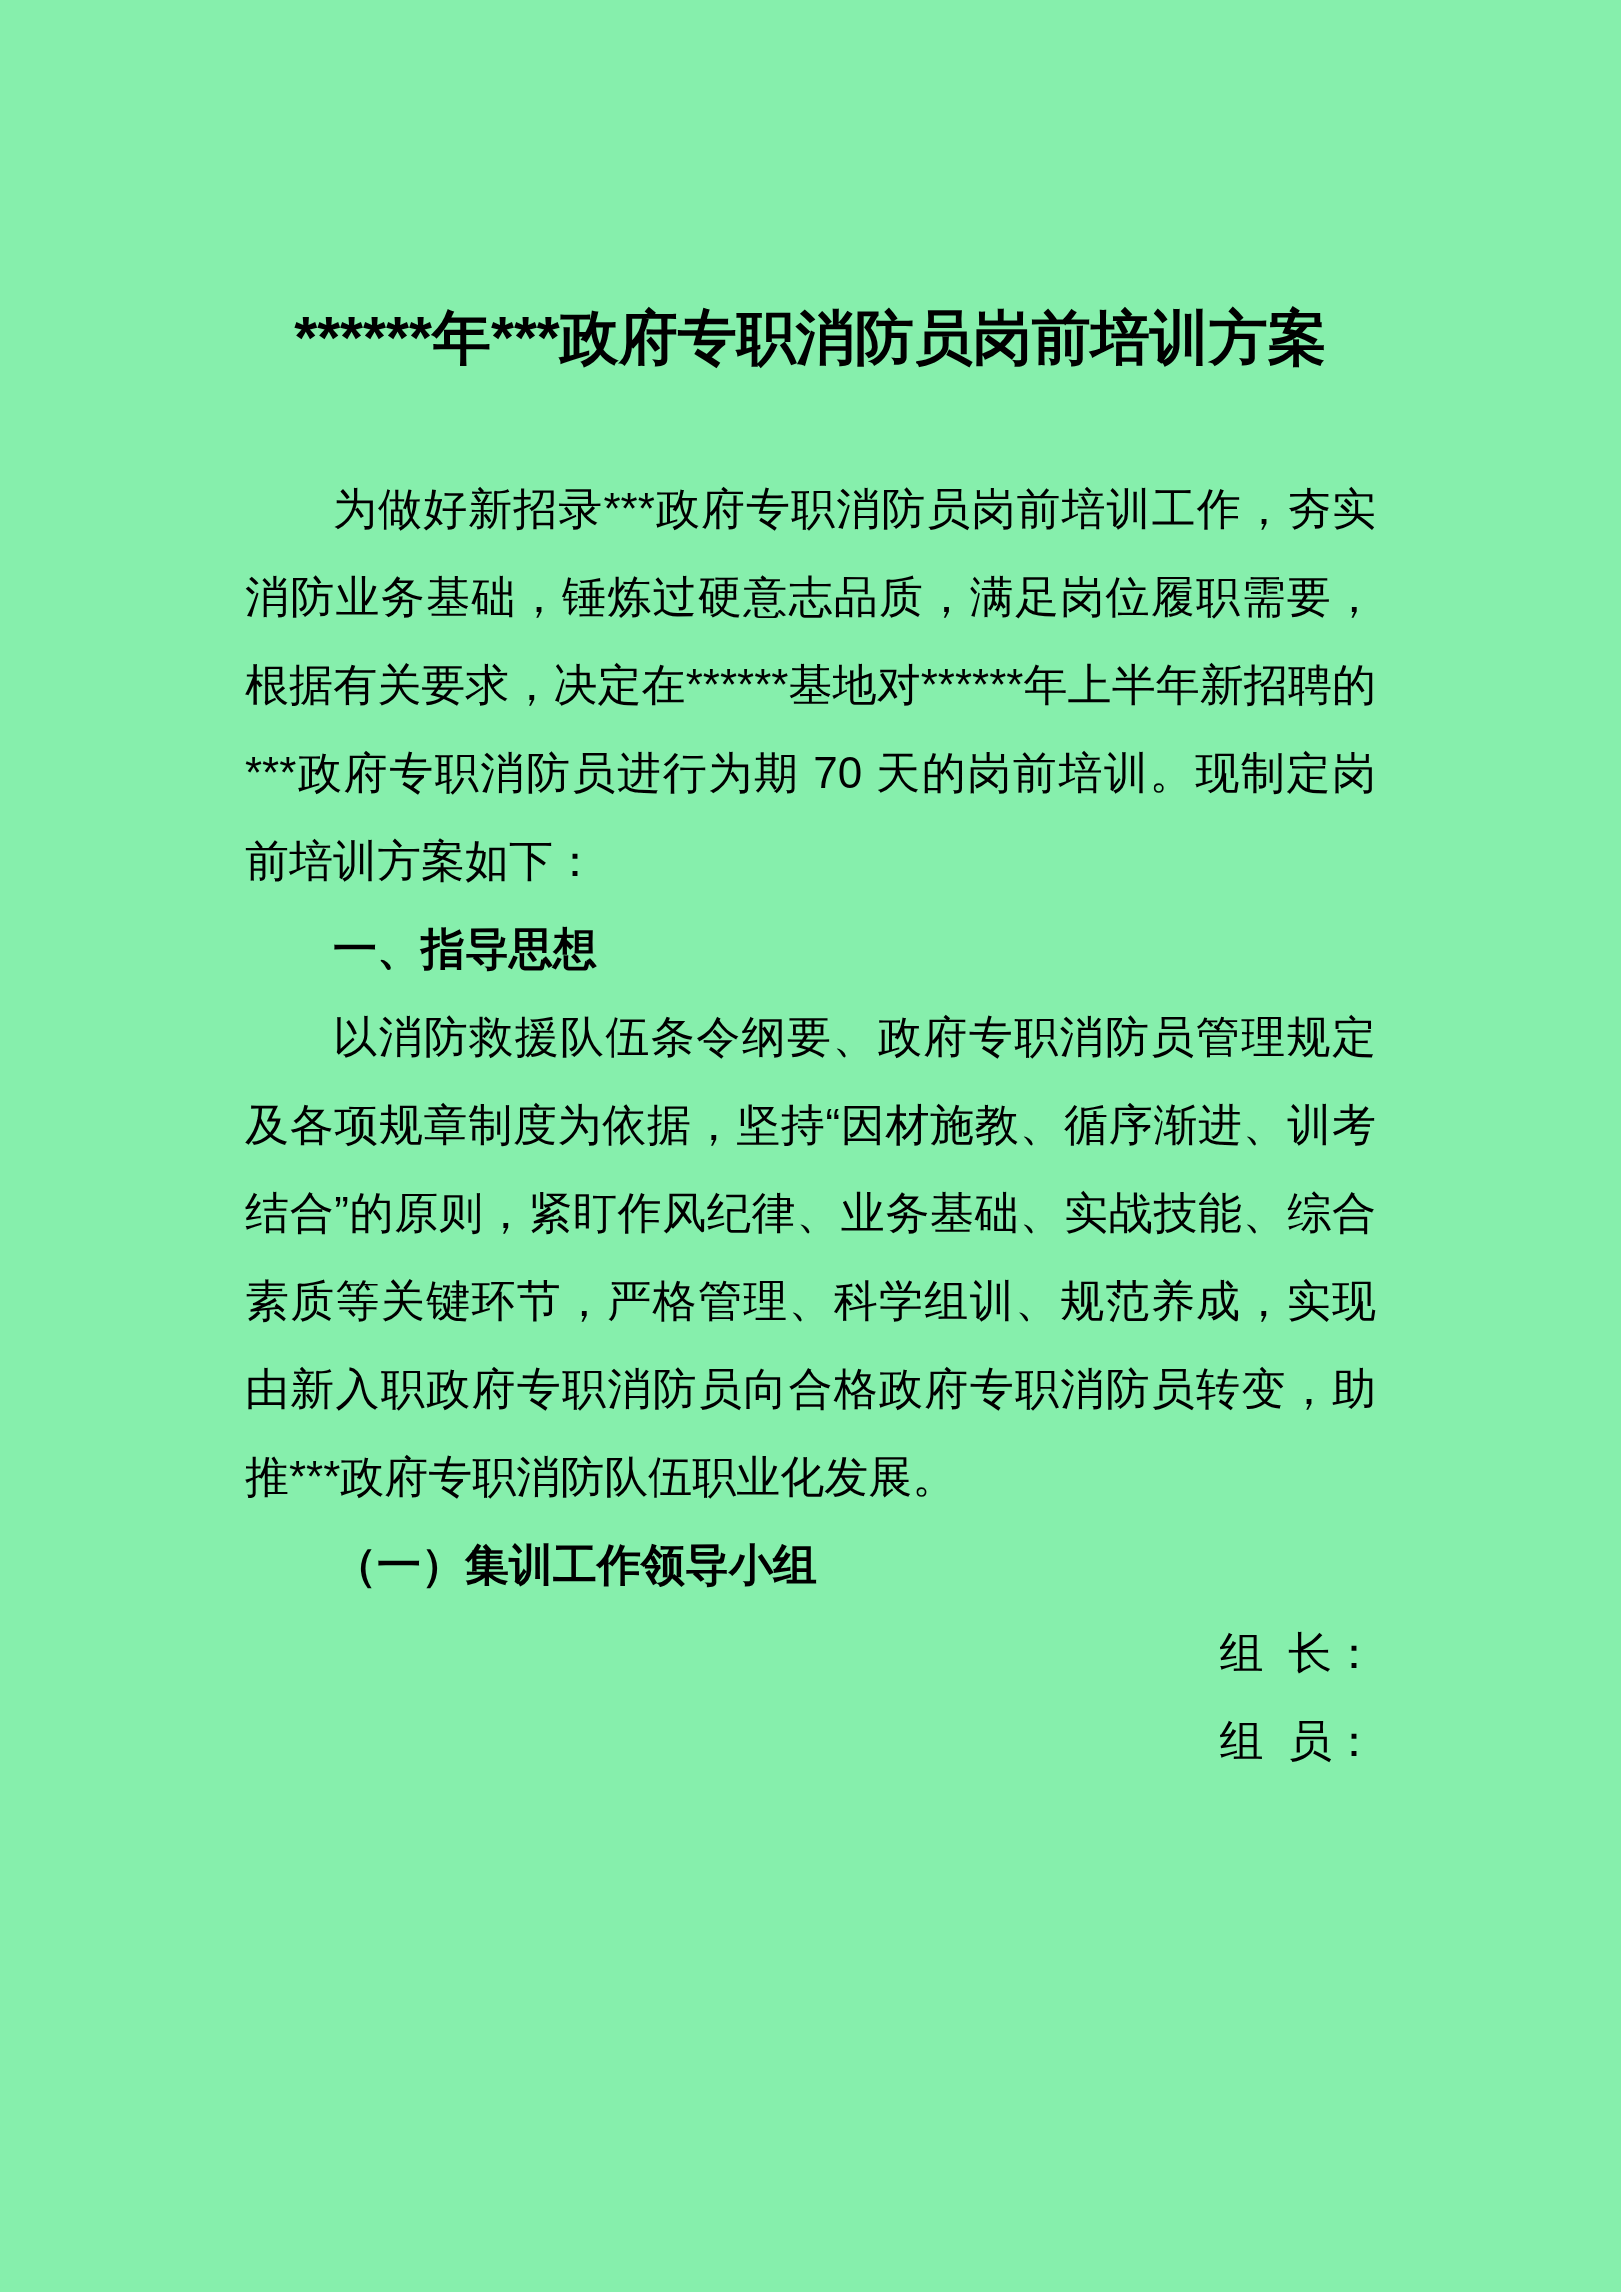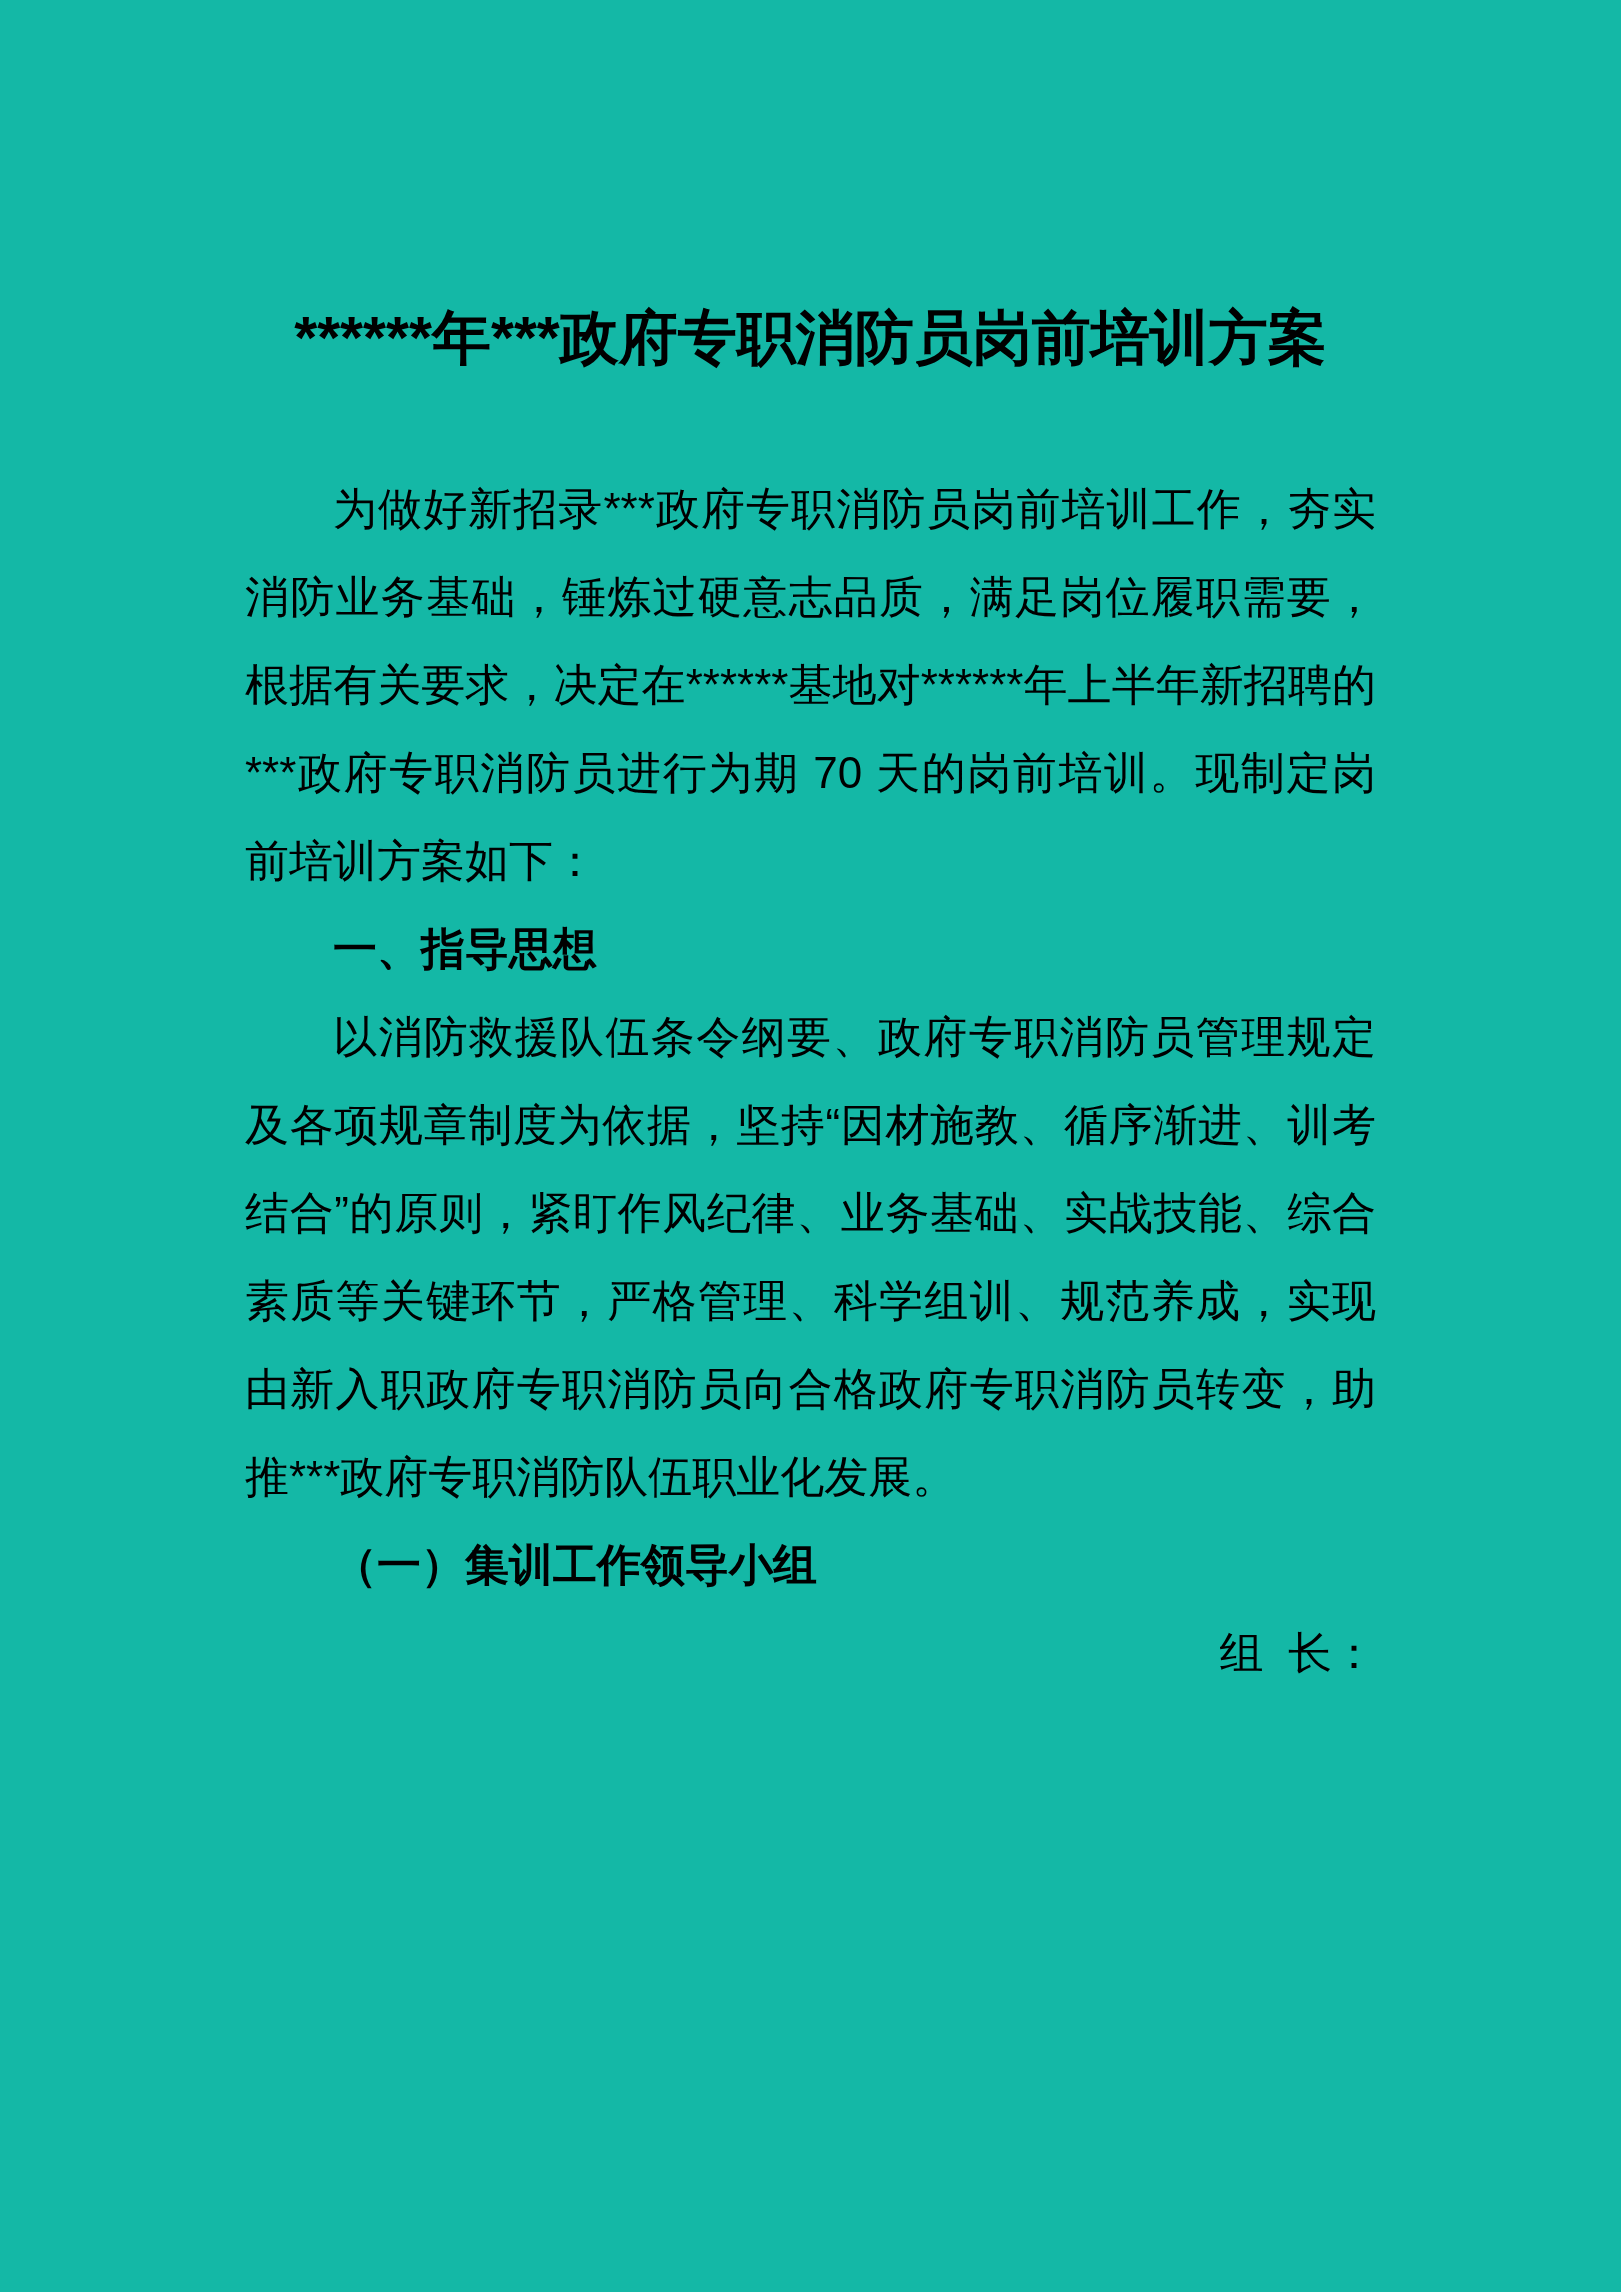--- a/index.html
+++ b/index.html
@@ -4,21 +4,21 @@
 <style>
   html, body {
     margin: 0;
     padding: 0;
     background: #ffffff;
   }
   .page {
     position: relative;
     width: 1621px;
     height: 2293px;
-    background: #14b8a6;
+    background: #86efac;
     color: #000000;
     font-family: "Liberation Sans", sans-serif;
     overflow: hidden;
     box-sizing: border-box;
     padding: 294px 245px 0 245px;
   }
   .doc-title {
     margin: 0 0 83px 0;
     font-size: 59px;
     font-weight: bold;
@@ -55,16 +55,17 @@
 
     <p class="block heading">一、指导思想</p>
 
     <p class="block paragraph">以消防救援队伍条令纲要、政府专职消防员管理规定及各项规章制度为依据，坚持“因材施教、循序渐进、训考结合”的原则，紧盯作风纪律、业务基础、实战技能、综合素质等关键环节，严格管理、科学组训、规范养成，实现由新入职政府专职消防员向合格政府专职消防员转变，助推***政府专职消防队伍职业化发展。</p>
 
 
     <p class="block heading">（一）集训工作领导小组</p>
 
     <p class="block label">组  长：</p>
 
+    <p class="block label">组  员：</p>
 
   </div>
 </div>
 
 
 </body></html>

